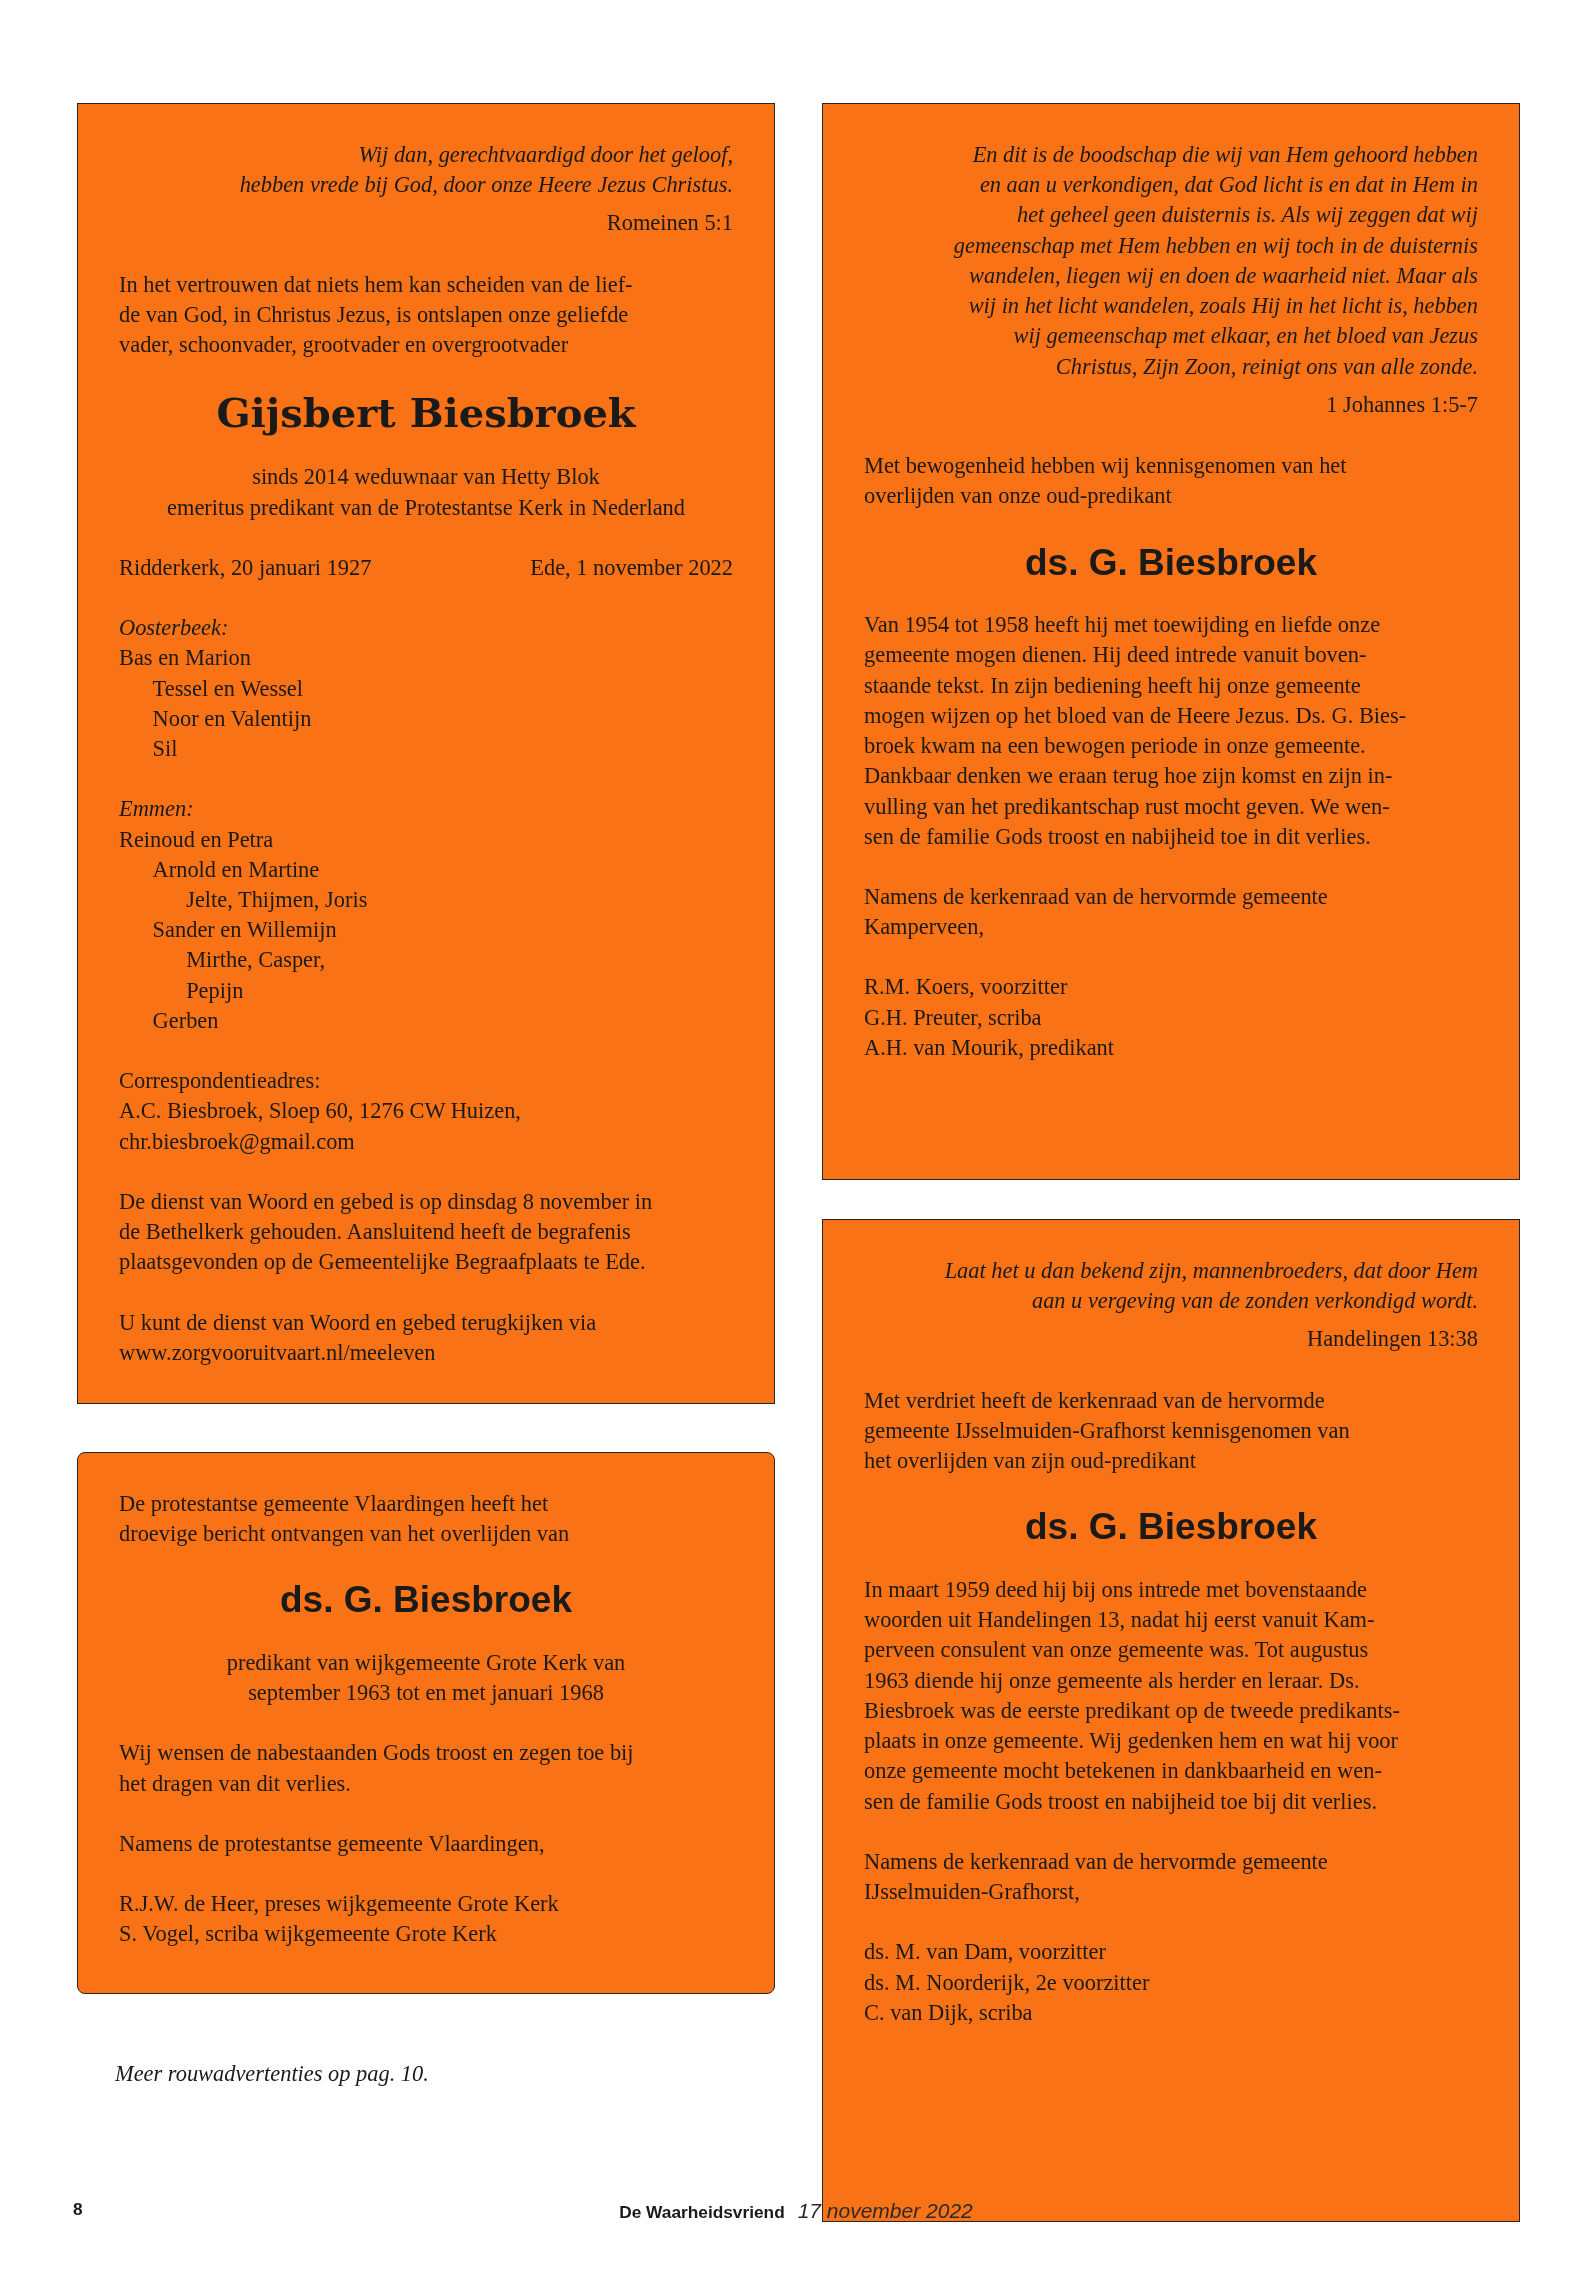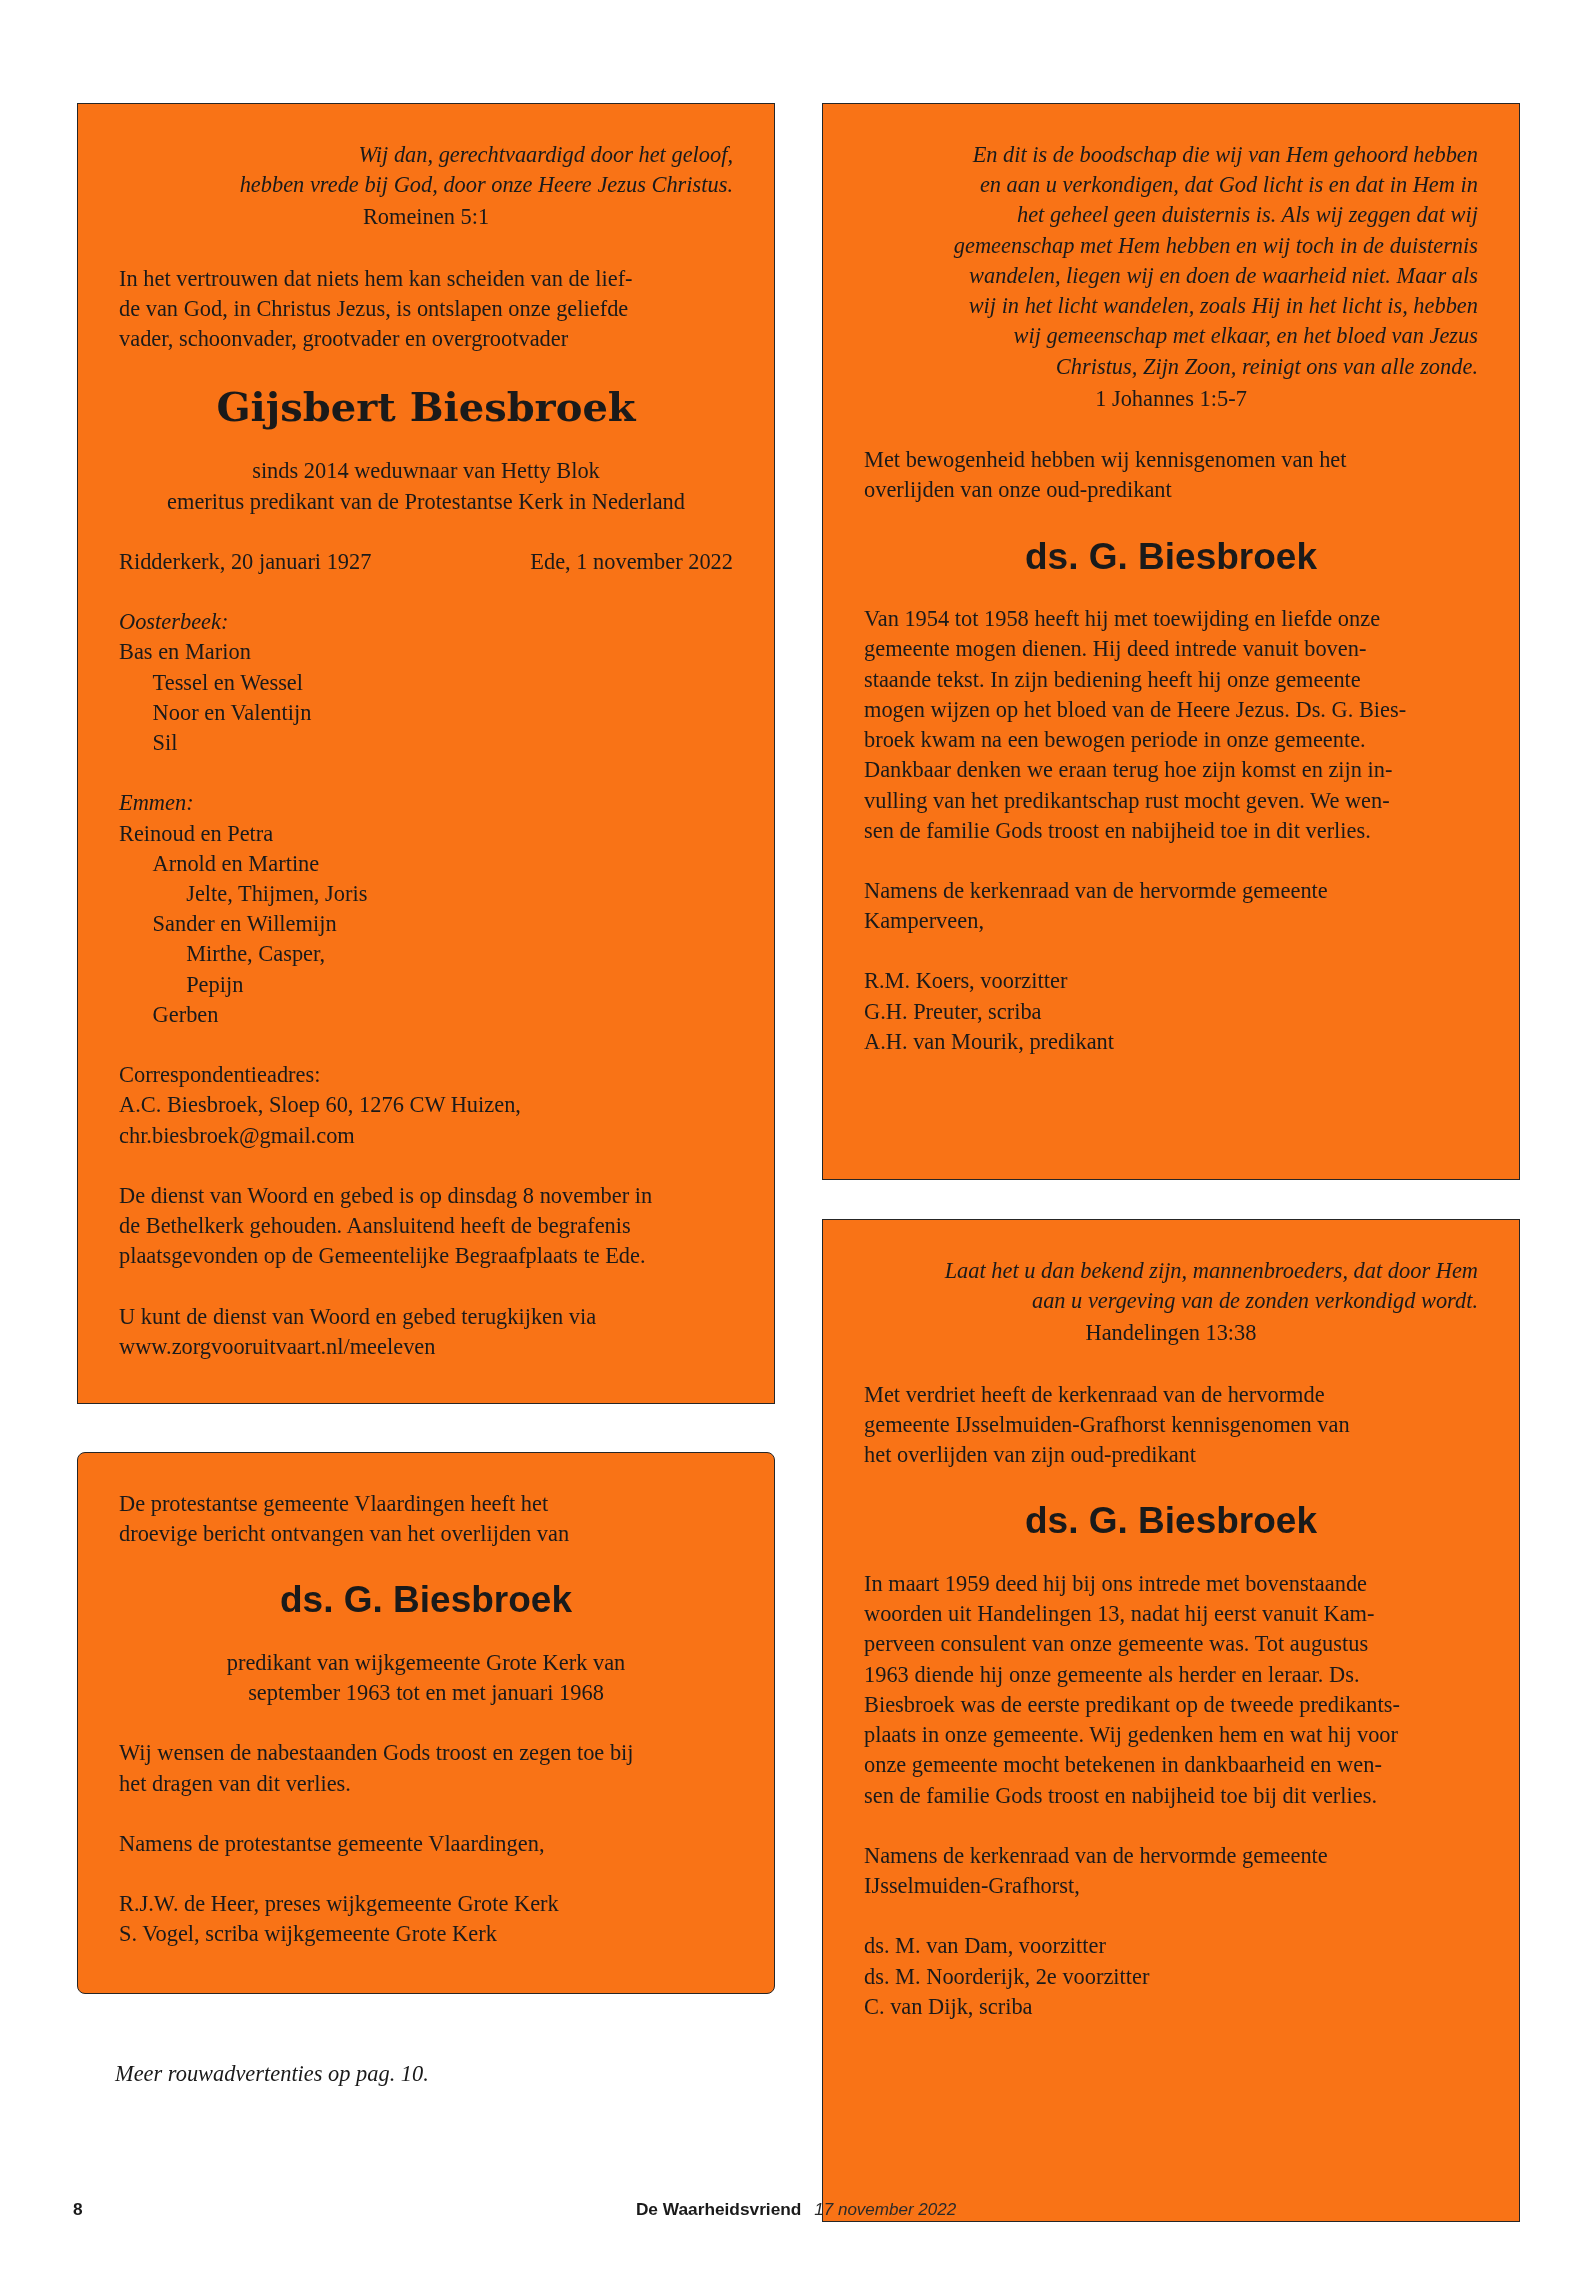--- a/index.html
+++ b/index.html
@@ -28,22 +28,22 @@
   #ad-ijsselmuiden{ left: 822px; top: 1219px; width: 698px; height: 1003px; }
 
   .pre  { white-space: pre-line; }
   .quote {
     font-style: italic;
     text-align: right;
     white-space: pre-line;
     margin: 0;
   }
   .quote-ref {
-    text-align: center;
-    margin: 2px 0 31px;
+    text-align: right;
+    margin: 8px 0 31px;
   }
   .blk { margin: 0 0 30px; }
   .blk-last { margin: 0; }
   .center { text-align: center; }
 
   .name-xl {
     font-family: "DejaVu Serif", serif;
     font-weight: bold;
     font-size: 40px;
     line-height: 1.15;
@@ -99,21 +99,21 @@
     text-align: center;
     font-size: 17.3px;
   }
   .footer .pub {
     font-family: "Liberation Sans", sans-serif;
     font-weight: bold;
   }
   .footer .date {
     font-family: "Liberation Sans", sans-serif;
     font-style: italic;
-    font-size: 17px;
+    font-size: 21px;
     margin-left: 8.6px;
     color: #2a2a2a;
     margin-top: 22px;
   }
 </style>
 </head>
 <body>
 
 <div class="page">
 

